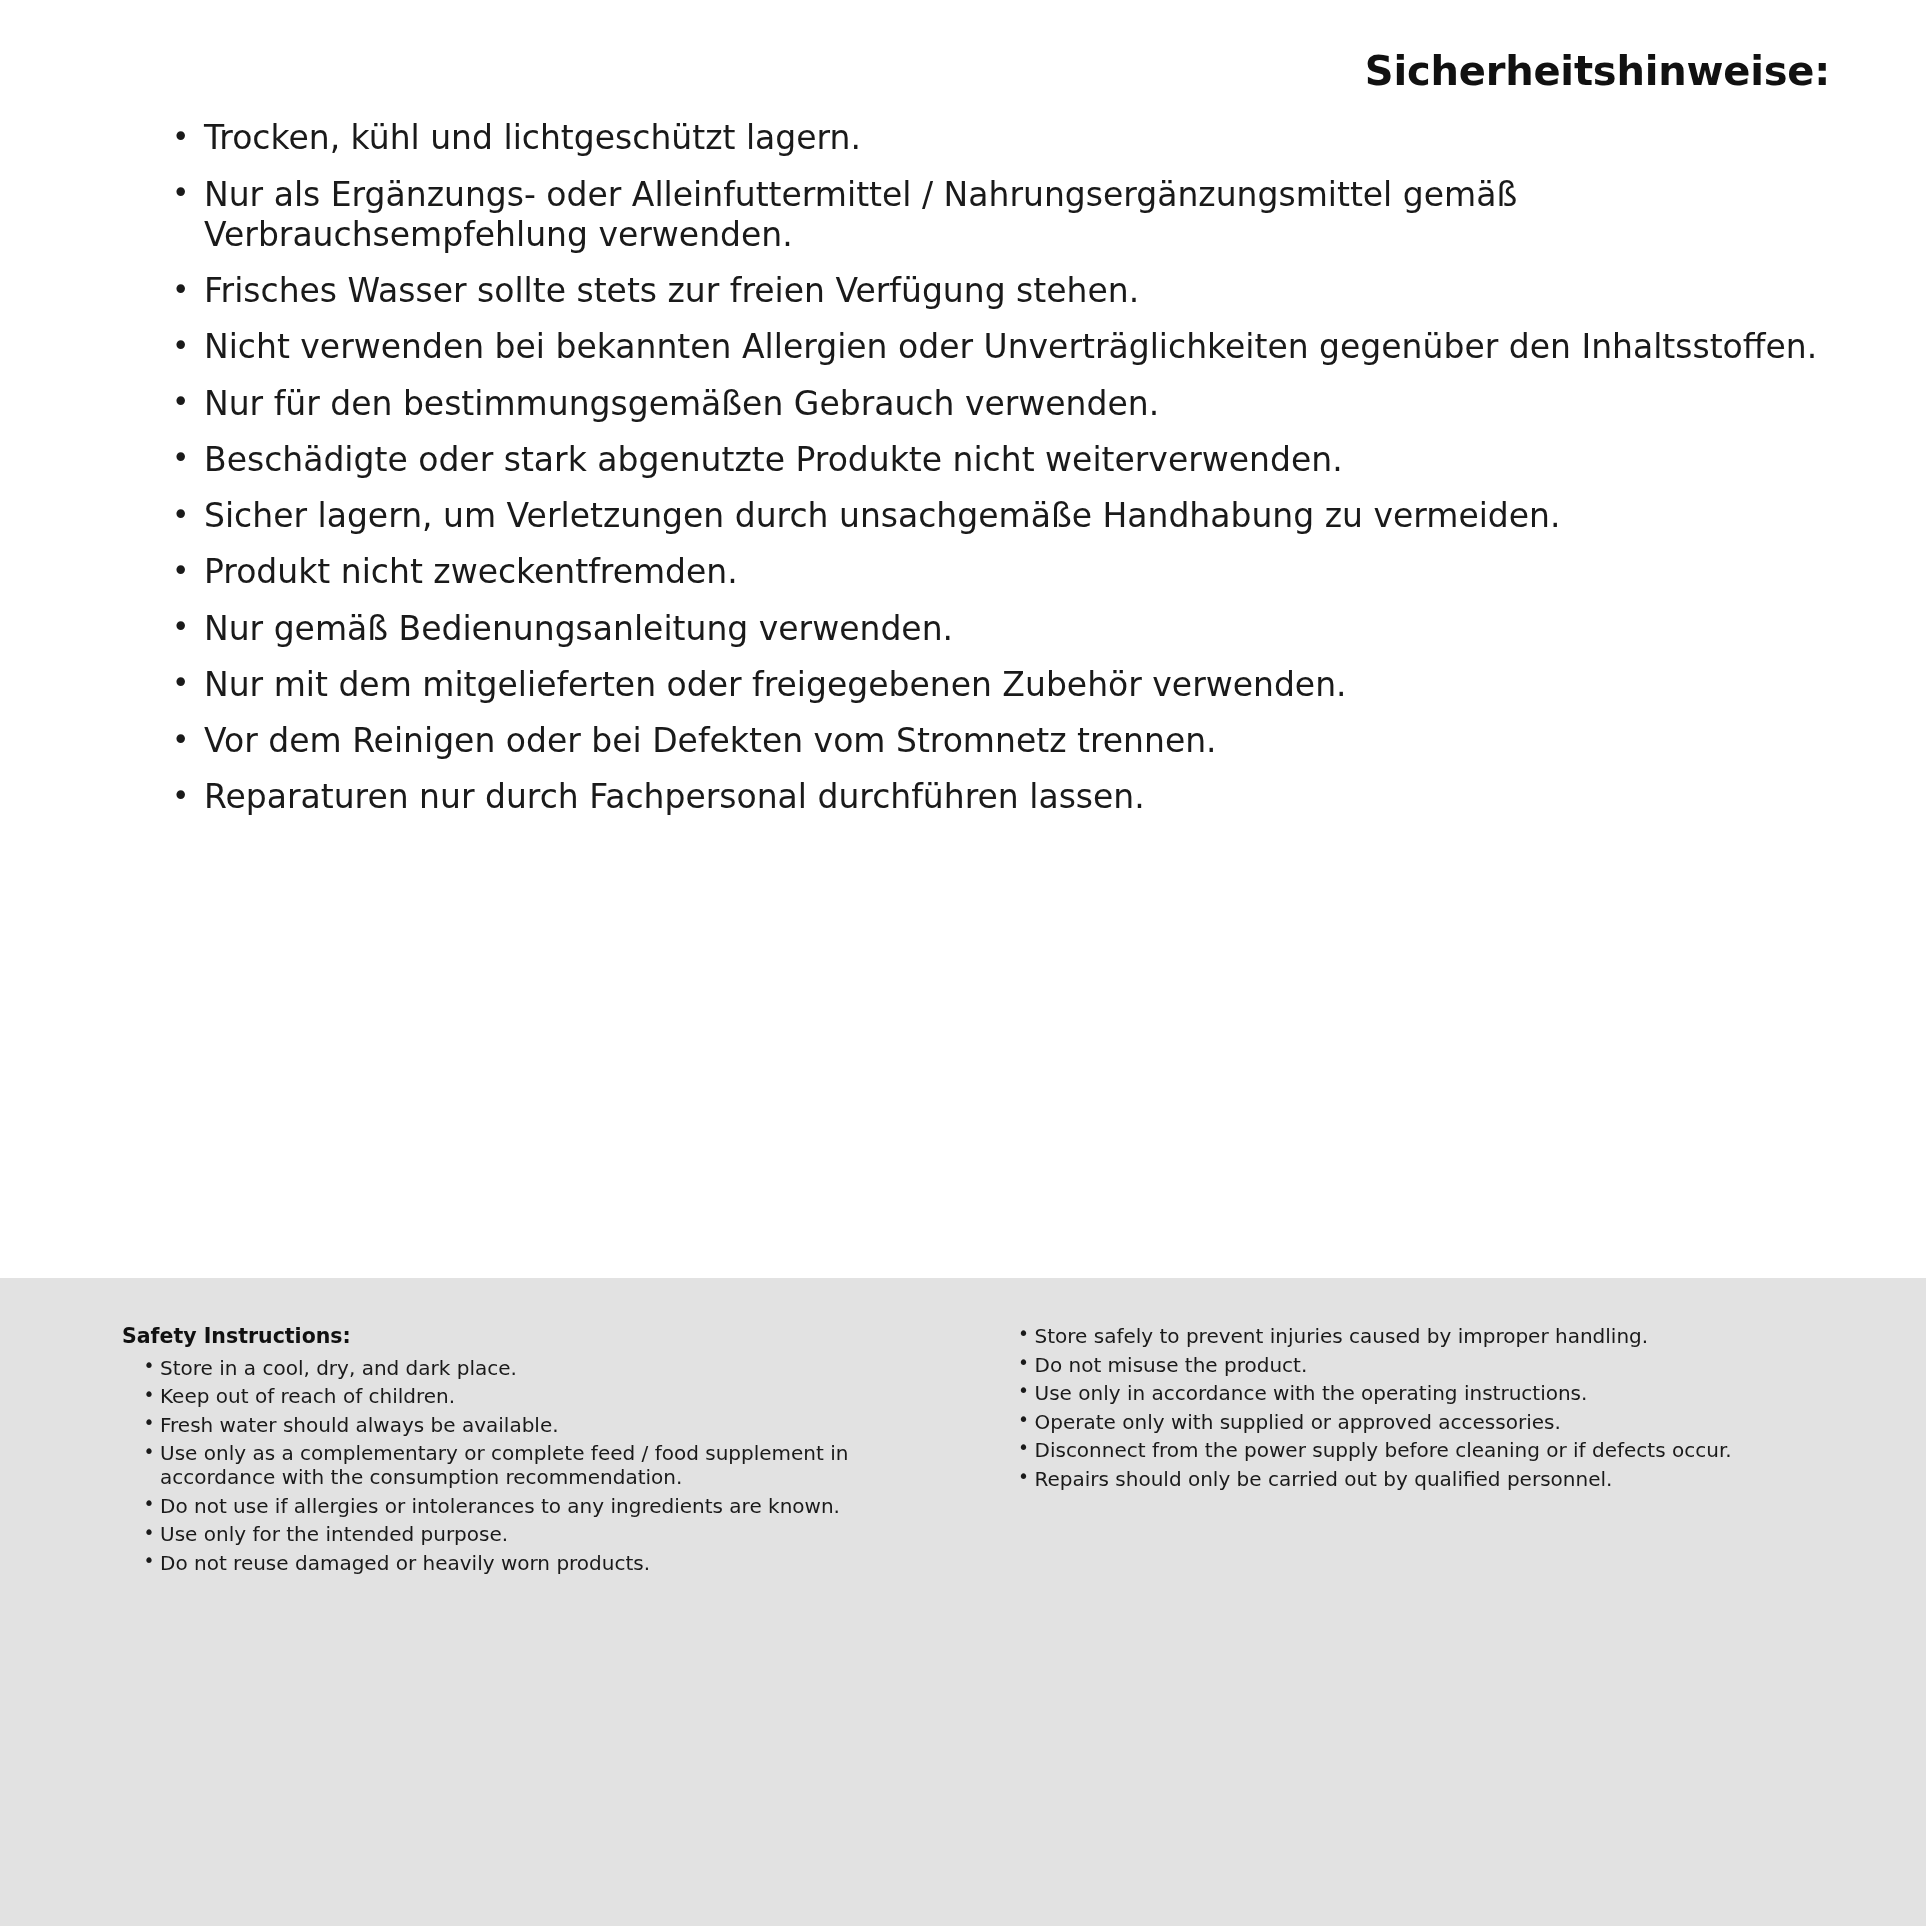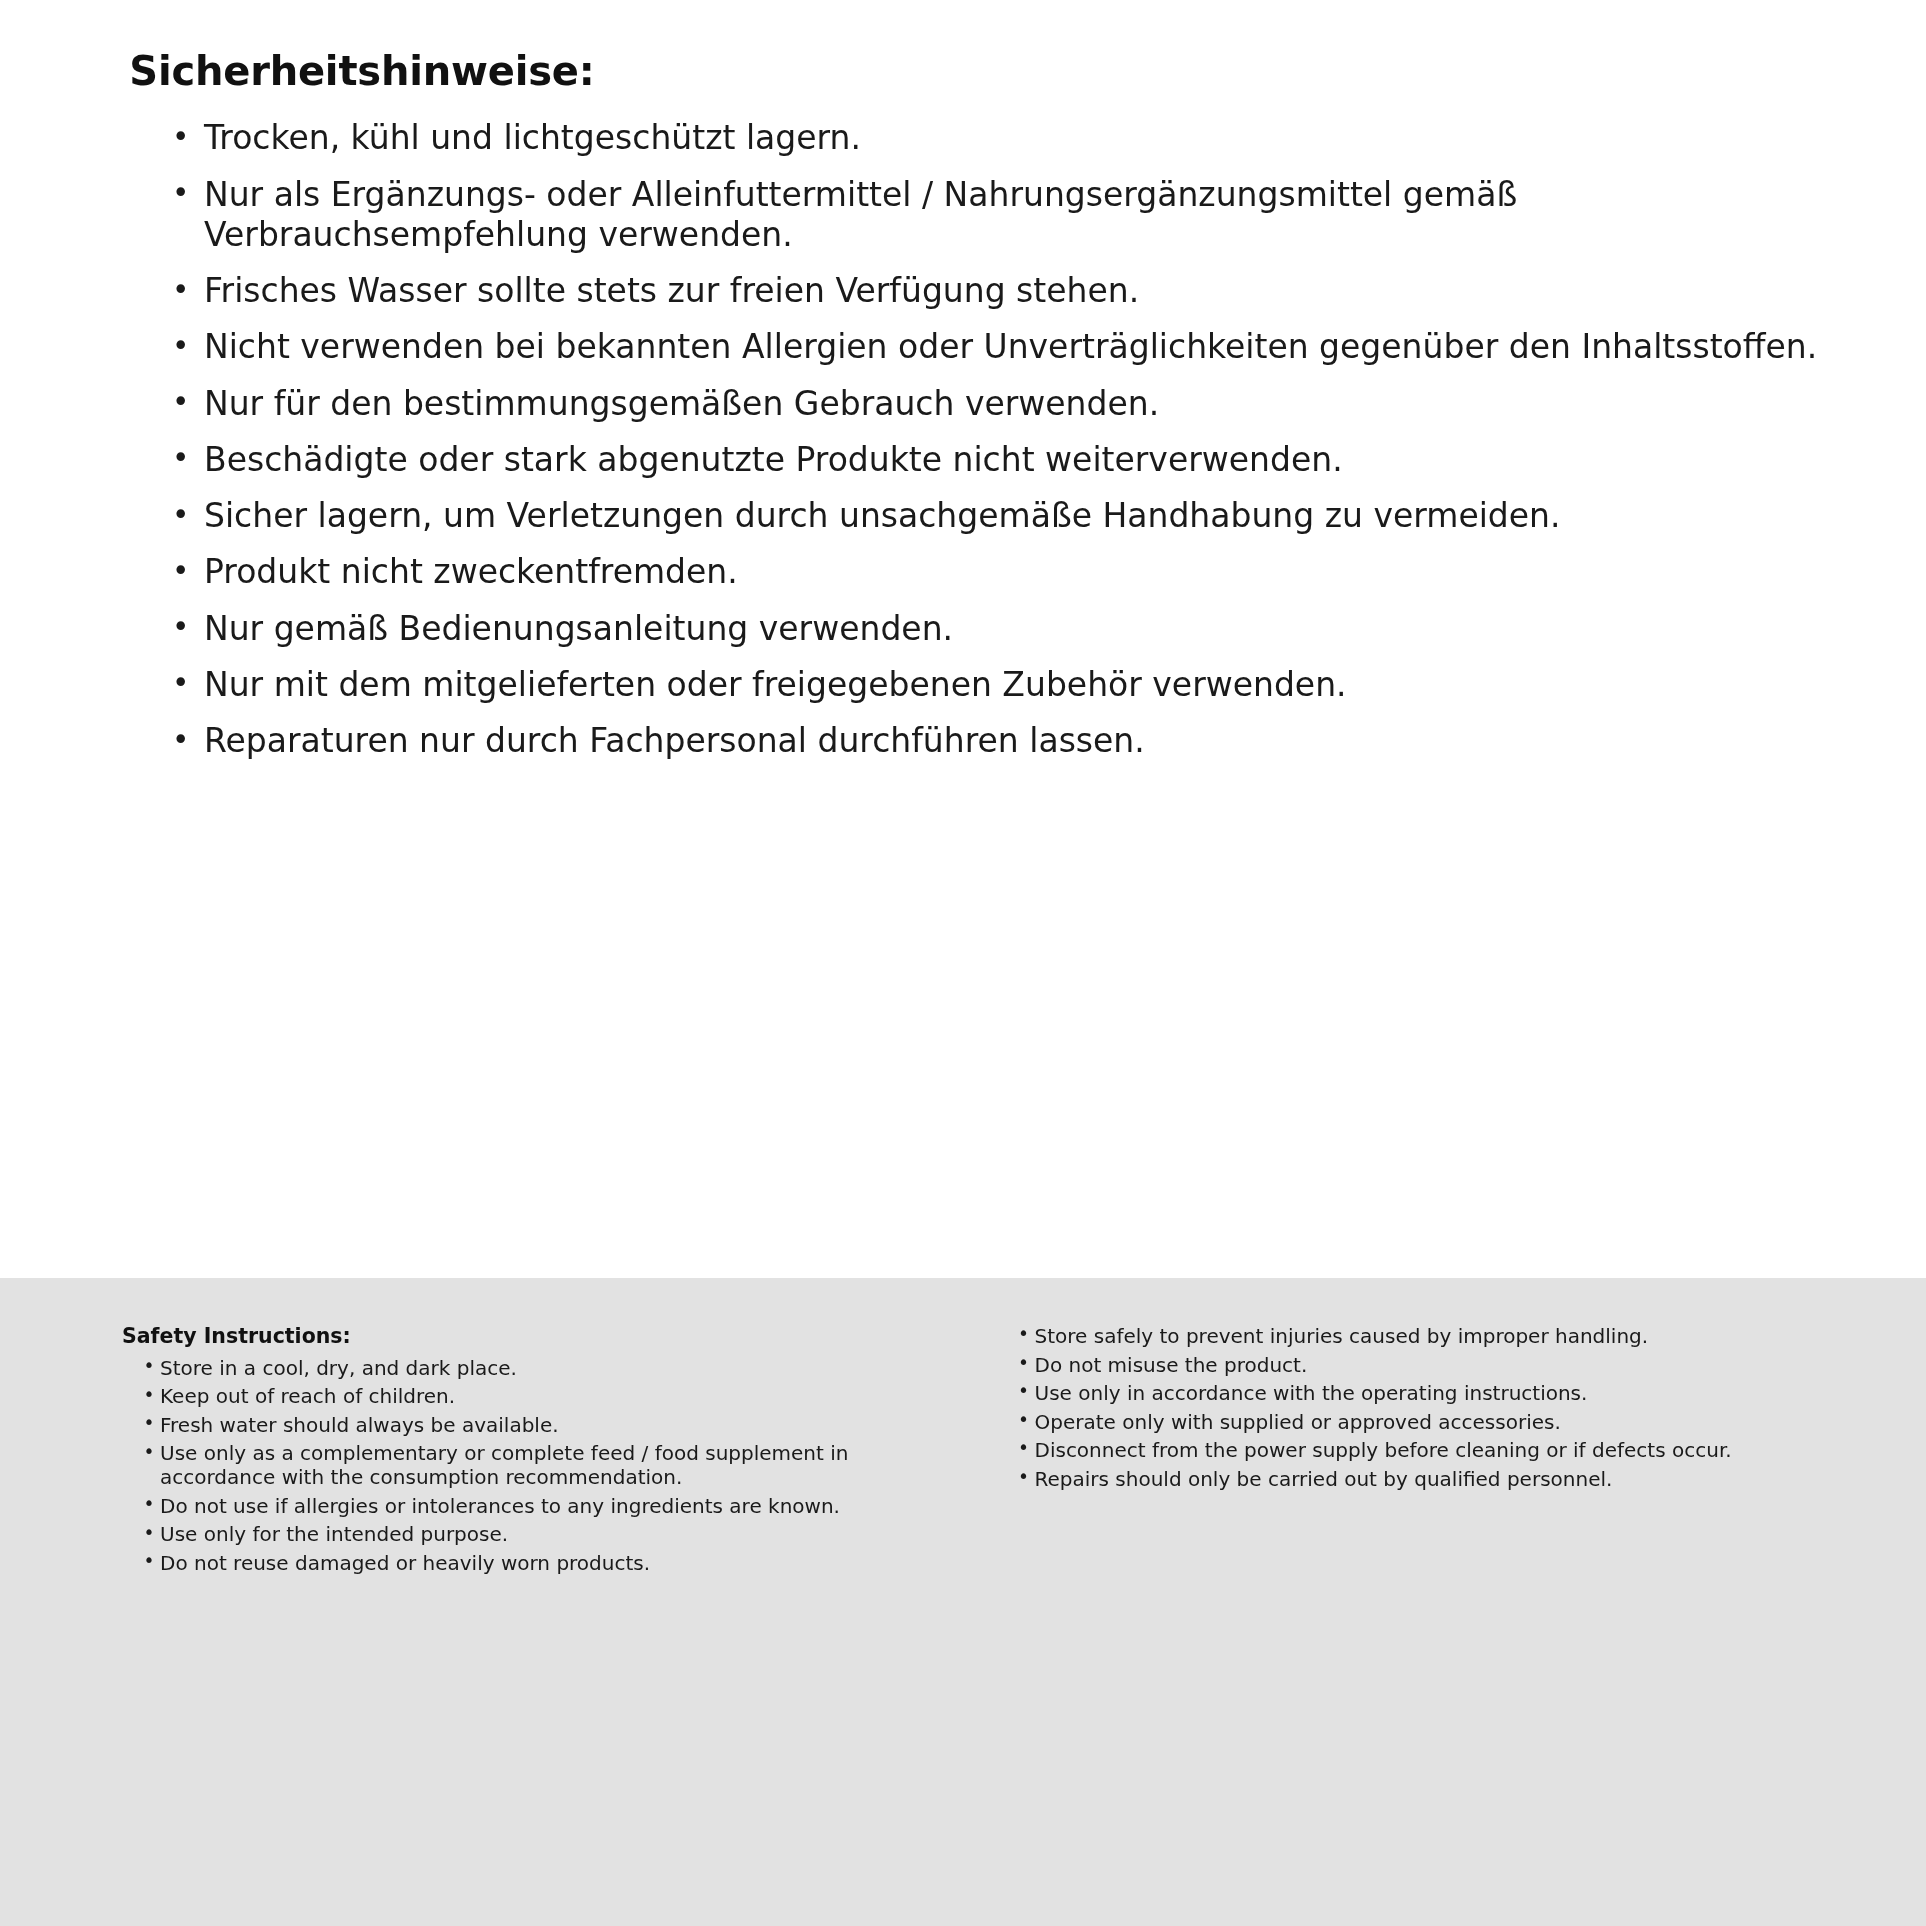--- a/index.html
+++ b/index.html
@@ -30,20 +30,21 @@
     height: 1278px;
     box-sizing: border-box;
   }
 
   .de-title {
     font-size: 40px;
     font-weight: bold;
     color: #111111;
     letter-spacing: -0.2px;
     margin: 0 0 24.4px 1.3px;
+    text-align: right;
   }
 
   ul.de-list {
     list-style: none;
     margin: 0;
     padding: 0 0 0 39px;
   }
 
   ul.de-list > li {
     position: relative;
@@ -131,20 +132,21 @@
       <li>Trocken, kühl und lichtgeschützt lagern.</li>
       <li>Nur als Ergänzungs- oder Alleinfuttermittel / Nahrungsergänzungsmittel gemäß Verbrauchsempfehlung verwenden.</li>
       <li>Frisches Wasser sollte stets zur freien Verfügung stehen.</li>
       <li>Nicht verwenden bei bekannten Allergien oder Unverträglichkeiten gegenüber den Inhaltsstoffen.</li>
       <li>Nur für den bestimmungsgemäßen Gebrauch verwenden.</li>
       <li>Beschädigte oder stark abgenutzte Produkte nicht weiterverwenden.</li>
       <li>Sicher lagern, um Verletzungen durch unsachgemäße Handhabung zu vermeiden.</li>
       <li>Produkt nicht zweckentfremden.</li>
       <li>Nur gemäß Bedienungsanleitung verwenden.</li>
       <li>Nur mit dem mitgelieferten oder freigegebenen Zubehör verwenden.</li>
+      <li>Vor dem Reinigen oder bei Defekten vom Stromnetz trennen.</li>
       <li>Reparaturen nur durch Fachpersonal durchführen lassen.</li>
     </ul>
   </section>
 
   <section class="en-section">
     <div class="en-columns">
 
       <div class="en-col en-col-left">
         <h2 class="en-title">Safety Instructions:</h2>
         <ul class="en-list">

